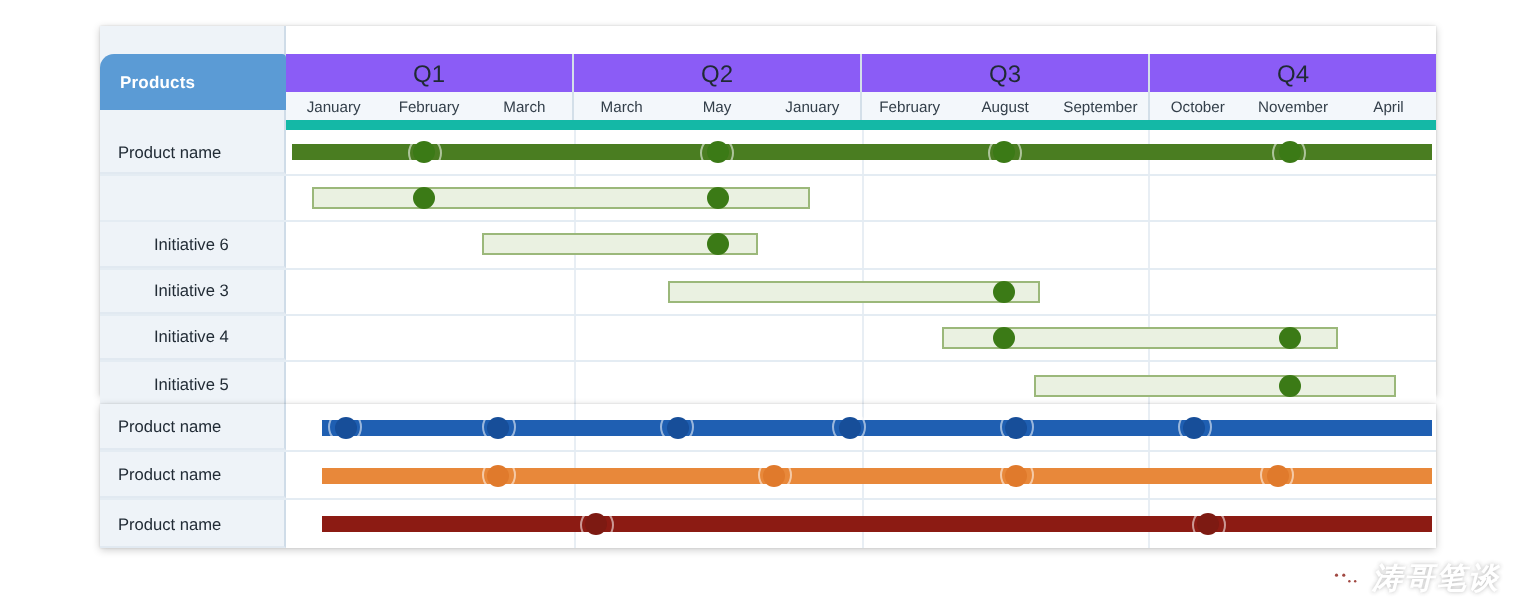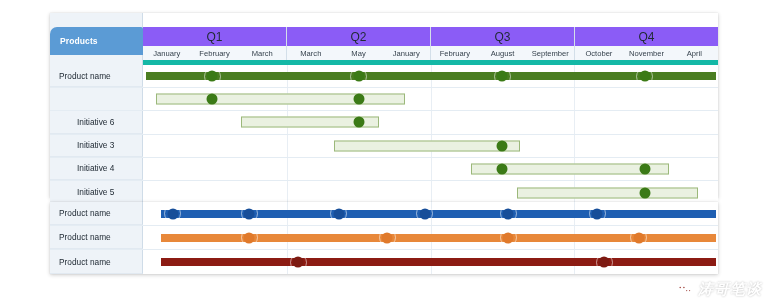--- a/index.html
+++ b/index.html
@@ -179,21 +179,21 @@
     left: 50%; top: 50%;
     width: 15px; height: 15px;
     border-radius: 50%;
     transform: translate(-50%, -50%);
     border: 1.5px solid rgba(255,255,255,0.55);
   }
 
   
   #watermark {
     position: absolute;
-    right: 6px;
+    right: 18px;
     bottom: 8px;
     display: flex;
     align-items: center;
     gap: 5px;
     opacity: 0.92;
   }
   #watermark .wechat {
     width: 17px; height: 14px;
     position: relative;
   }

